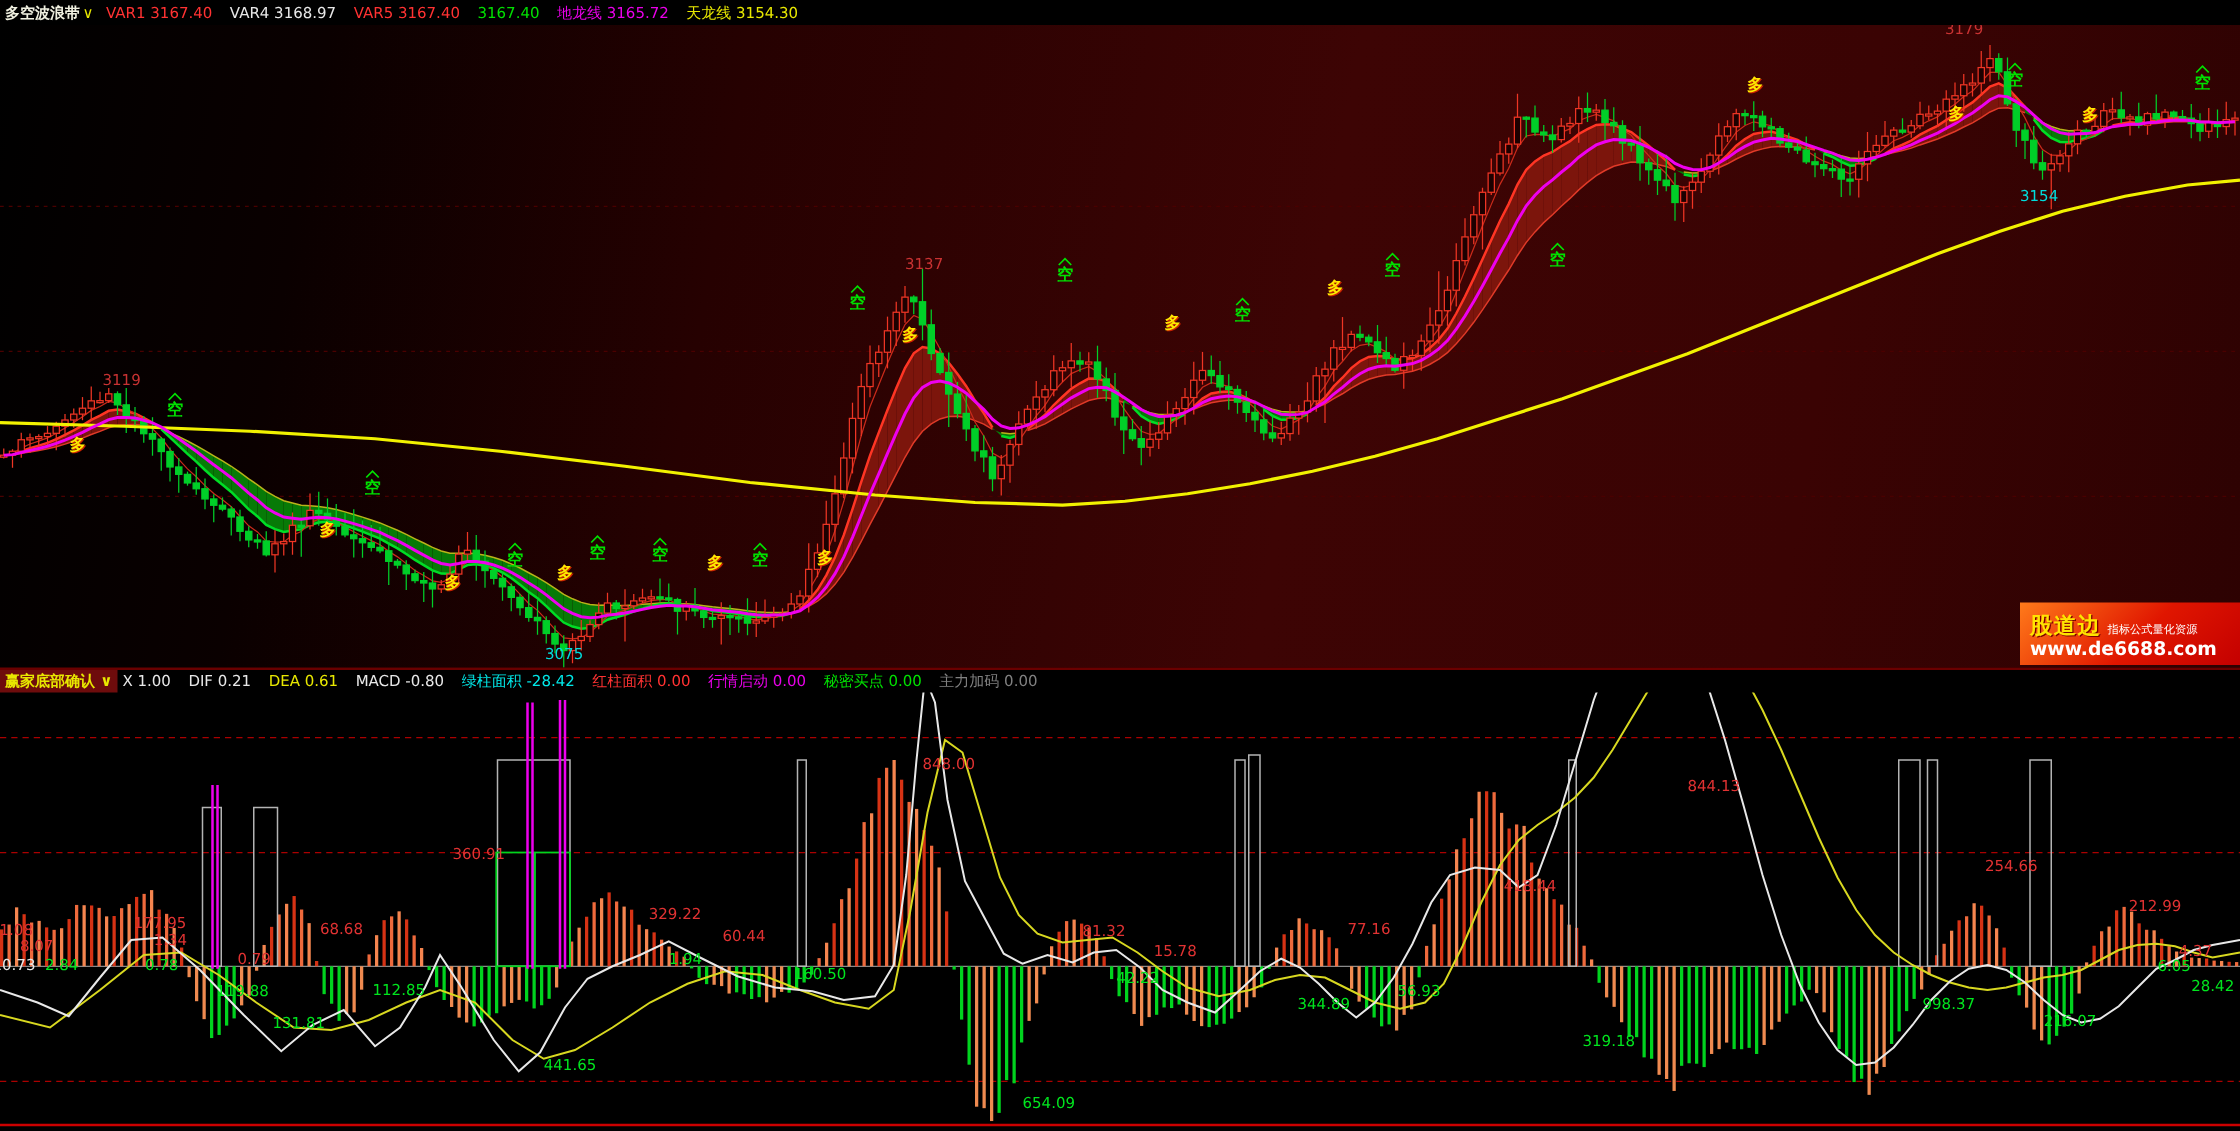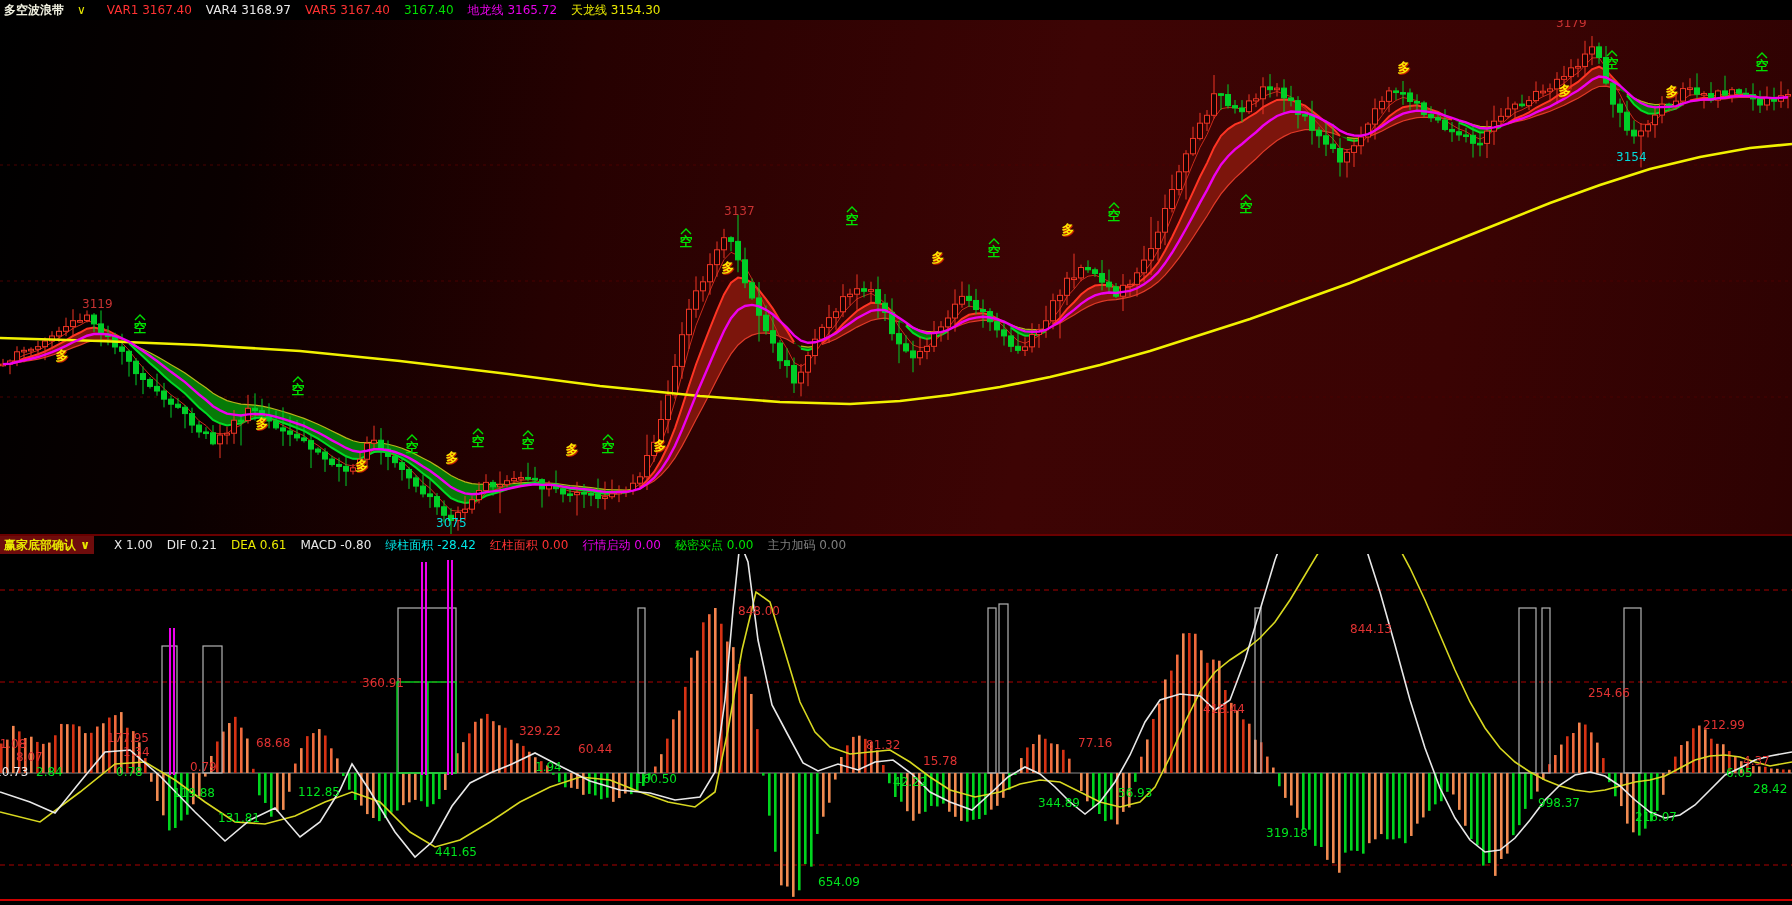--- a/index.html
+++ b/index.html
@@ -1,25 +1,25 @@
 <!DOCTYPE html>
 <html><head>
 <meta charset="utf-8">
 <style>
   html,body{margin:0;padding:0;background:#000;}
   #app{position:relative;width:1792px;height:905px;overflow:hidden;background:#000;
        font-family:"DejaVu Sans","Liberation Sans",sans-serif;}
   .hdr{position:absolute;left:0;width:1792px;display:flex;align-items:center;
        white-space:nowrap;background:#000;font-size:12px;}
-  #main-header{top:0;height:20px;gap:11px;}
+  #main-header{top:0;height:20px;}
   #sub-header{top:536px;height:18px;font-size:12px;}
   .hdr .item{margin-right:14px;text-align:right;}
   .hdr .title{color:#f0f0e0;margin:0 2px 0 4px;font-weight:bold;}
   .hdr .drop{color:#e8e800;margin-right:10px;cursor:pointer;}
-  .chip{background:#6e0c0c;color:#e8e800;font-weight:bold;padding:1px 4px;margin-right:20px;}
+  .chip{background:#6e0c0c;color:#e8e800;font-weight:bold;padding:1px 4px;margin-right:4px;}
   #main-chart-wrap{position:absolute;top:20px;left:0;width:1792px;height:514px;
      background:linear-gradient(100deg,#000 0%,#0a0000 14%,#260101 32%,#3d0404 58%,#3a0303 80%,#2d0202 100%);}
   #sub-chart-wrap{position:absolute;top:554px;left:0;width:1792px;height:351px;background:#000;}
   #divider{position:absolute;top:534px;left:0;width:1792px;height:2px;background:#6a0000;}
   #axis-label{position:absolute;left:2px;top:512px;color:#e8e800;font-size:12px;}
   #watermark{position:absolute;right:0;top:482px;width:176px;height:50px;
      background:linear-gradient(135deg,#ff7a1a,#e01600 55%,#c40000);
      display:flex;flex-direction:column;justify-content:center;padding-left:8px;box-sizing:border-box;}
   #watermark .row1{display:flex;align-items:baseline;}
   #watermark .brand{color:#ffe400;font-size:18px;font-weight:bold;text-shadow:1px 1px 0 #7a0000;letter-spacing:1px;}
@@ -951,20 +951,27 @@
         </g>
         <text x="82" y="288" fill="#c83232" font-size="12">3119</text>
         <text x="724" y="195" fill="#c83232" font-size="12">3137</text>
         <text x="1556" y="7" fill="#c83232" font-size="12">3179</text>
         <text x="1616" y="141" fill="#00dcdc" font-size="12">3154</text>
         <text x="436" y="507" fill="#00dcdc" font-size="12">3075</text>
       </svg>
     <div id="axis-label">4天</div>
   </div>
 
+  <div id="watermark">
+    <div class="row1">
+      <span class="brand">股道边</span>
+      <span class="tag">指标公式量化资源</span>
+    </div>
+    <div class="url">www.de6688.com</div>
+  </div>
 
   <div id="divider"></div>
 
   <div class="hdr" id="sub-header">
     <span class="chip"><span>赢家底部确认</span> <span>∨</span></span>
     <span id="sub-header-items"><span class="item" style="color: rgb(232, 232, 232);">X 1.00</span><span class="item" style="color: rgb(232, 232, 232);">DIF 0.21</span><span class="item" style="color: rgb(232, 232, 0);">DEA 0.61</span><span class="item" style="color: rgb(232, 232, 232);">MACD -0.80</span><span class="item" style="color: rgb(0, 232, 232);">绿柱面积 -28.42</span><span class="item" style="color: rgb(255, 50, 50);">红柱面积 0.00</span><span class="item" style="color: rgb(232, 0, 232);">行情启动 0.00</span><span class="item" style="color: rgb(0, 224, 0);">秘密买点 0.00</span><span class="item" style="color: rgb(128, 128, 128);">主力加码 0.00</span></span>
   </div>
 
   <div id="sub-chart-wrap">
     <svg id="sub-svg" width="1792" height="351" viewBox="0 0 1792 351">

